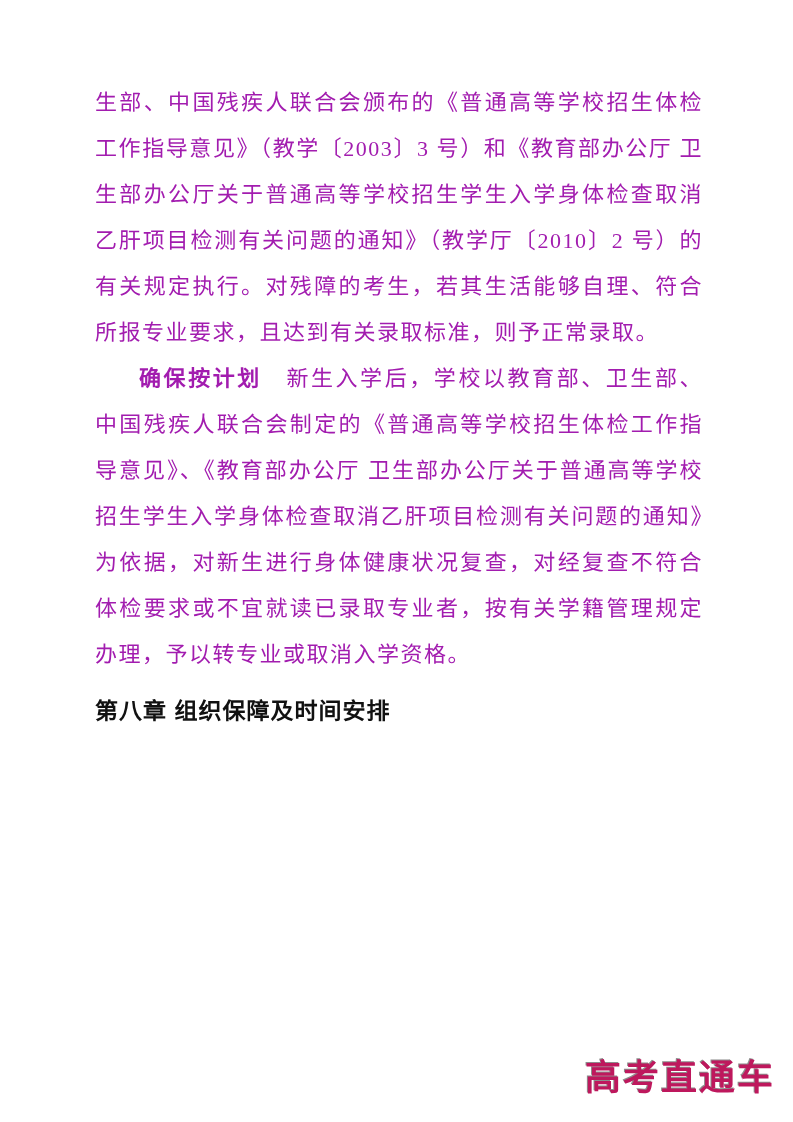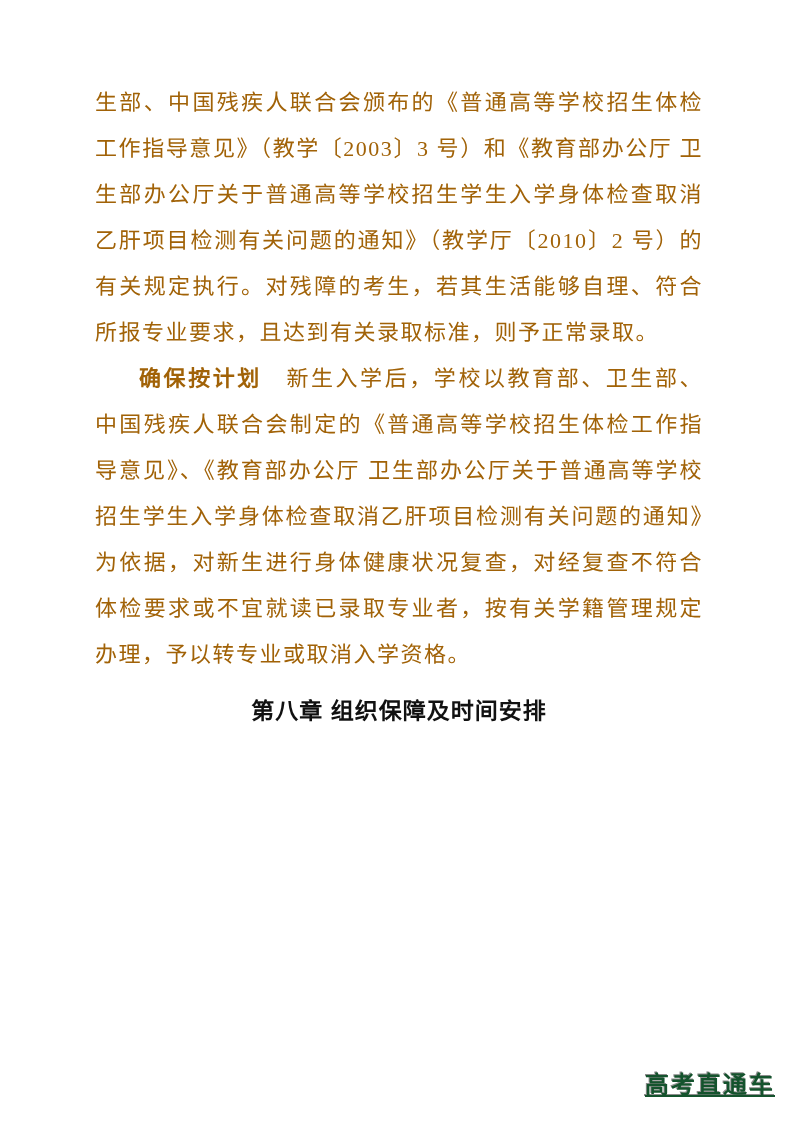--- a/index.html
+++ b/index.html
@@ -22,49 +22,47 @@
     top: 80px;
     width: 608px;
   }
   .para {
     margin: 0;
     font-size: 22px;
     line-height: 46px;
     letter-spacing: 1.5px;
     text-align: justify;
     text-justify: inter-character;
-    color: #a16207;
+    color: #a21caf;
   }
   .para.indent {
     text-indent: 2em;
   }
   .lead {
     font-weight: bold;
   }
   .chapter {
     margin: 10px 0 2px 0;
     font-family: "Liberation Sans", "DejaVu Sans", sans-serif;
     font-weight: bold;
     font-size: 23px;
     line-height: 46px;
     letter-spacing: 1px;
-    text-align: center;
     color: #111111;
   }
   .watermark {
     position: absolute;
     right: 18px;
     bottom: 22px;
     font-family: "Liberation Serif", "DejaVu Serif", serif;
     font-weight: bold;
-    font-size: 24px;
+    font-size: 36px;
     letter-spacing: 2px;
-    color: #14532d;
+    color: #be185d;
     text-shadow: -1px -1px 0 #8d8d8d, 1px 1px 0 #ffffff;
-    text-decoration: underline;
   }
 </style>
 </head>
 <body>
 
 <div class="page">
   <div class="content">
 
     <p class="para">生部、中国残疾人联合会颁布的《普通高等学校招生体检工作指导意见》（教学〔2003〕3 号）和《教育部办公厅 卫生部办公厅关于普通高等学校招生学生入学身体检查取消乙肝项目检测有关问题的通知》（教学厅〔2010〕2 号）的有关规定执行。对残障的考生，若其生活能够自理、符合所报专业要求，且达到有关录取标准，则予正常录取。</p>
 

